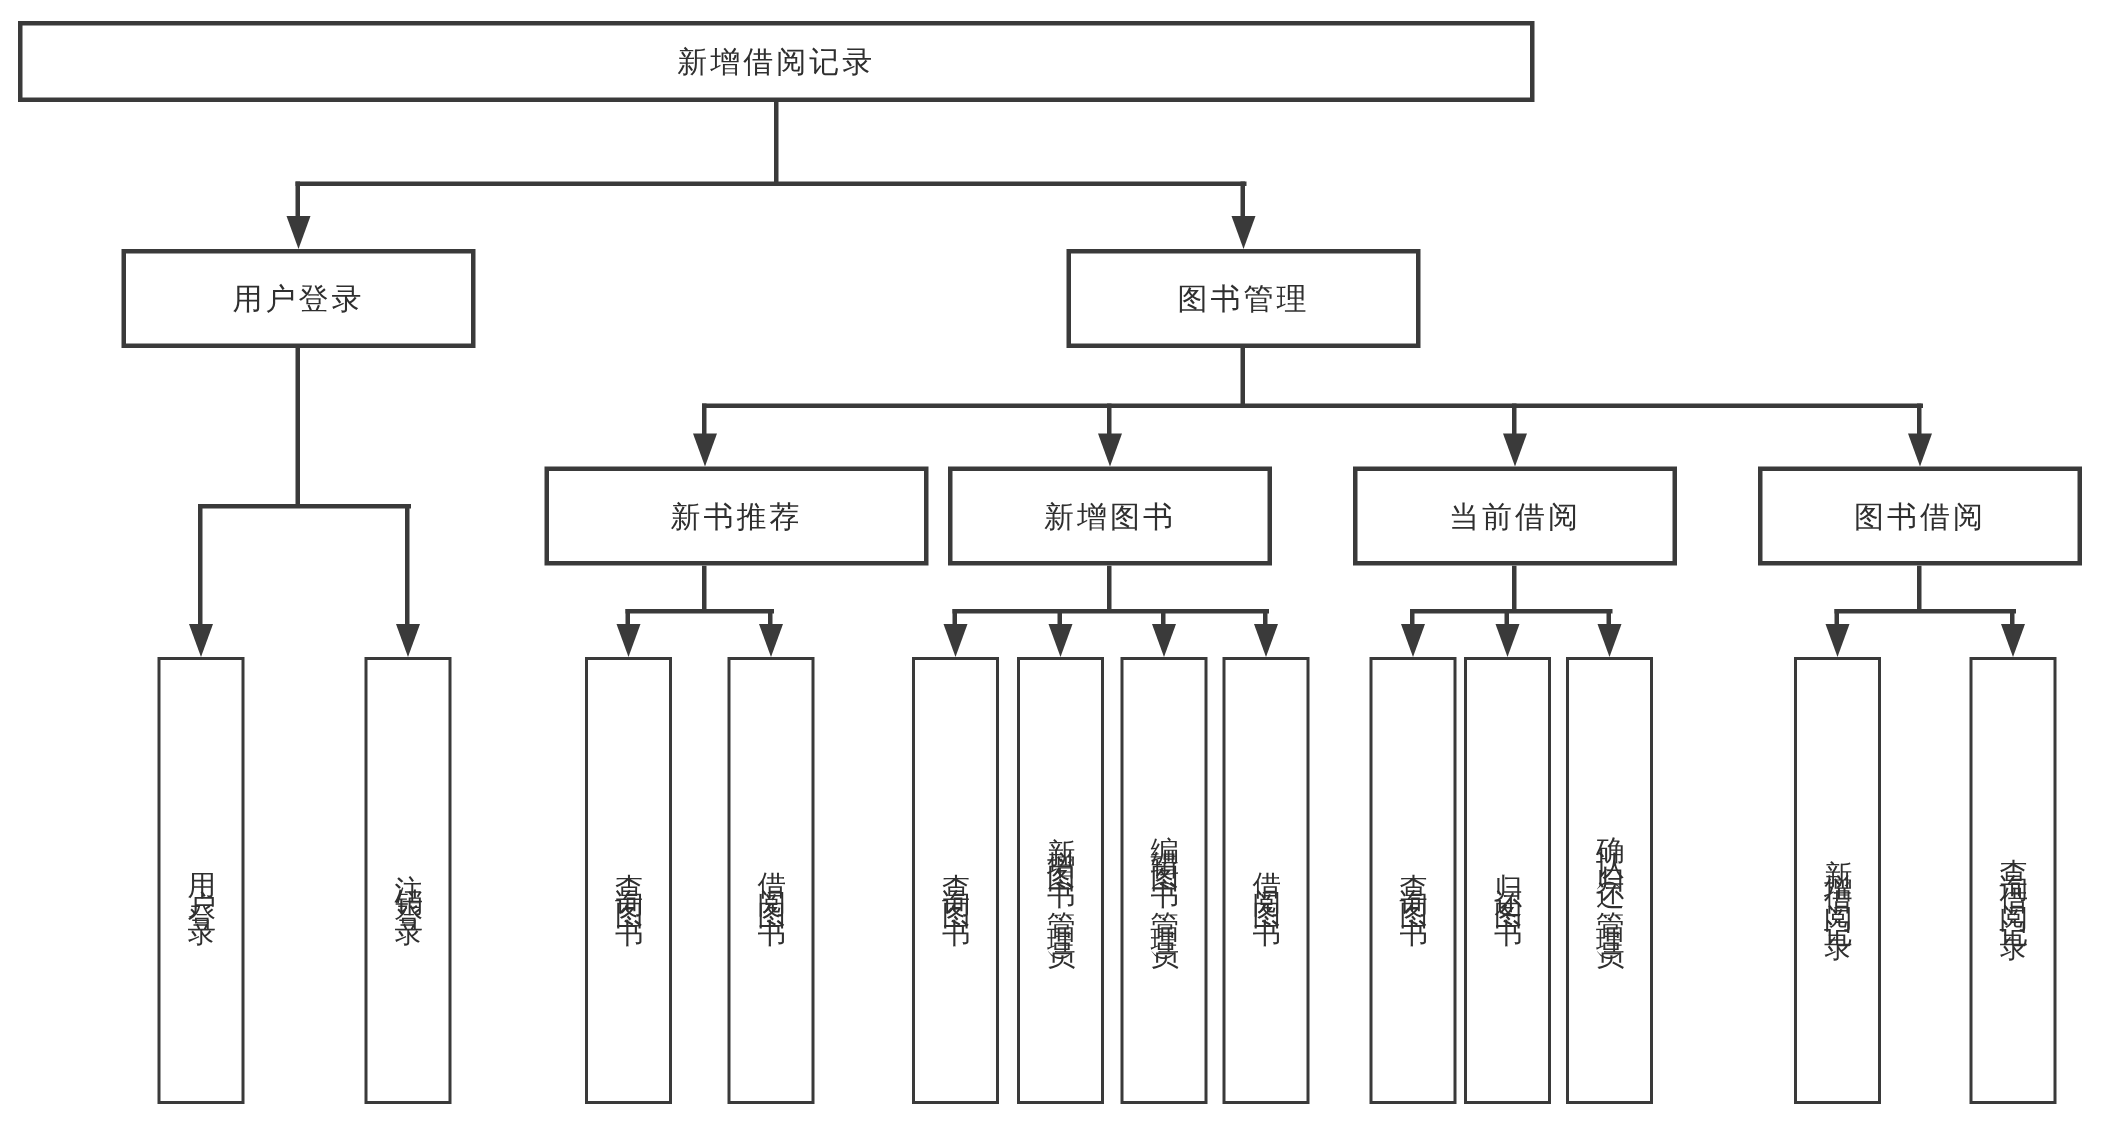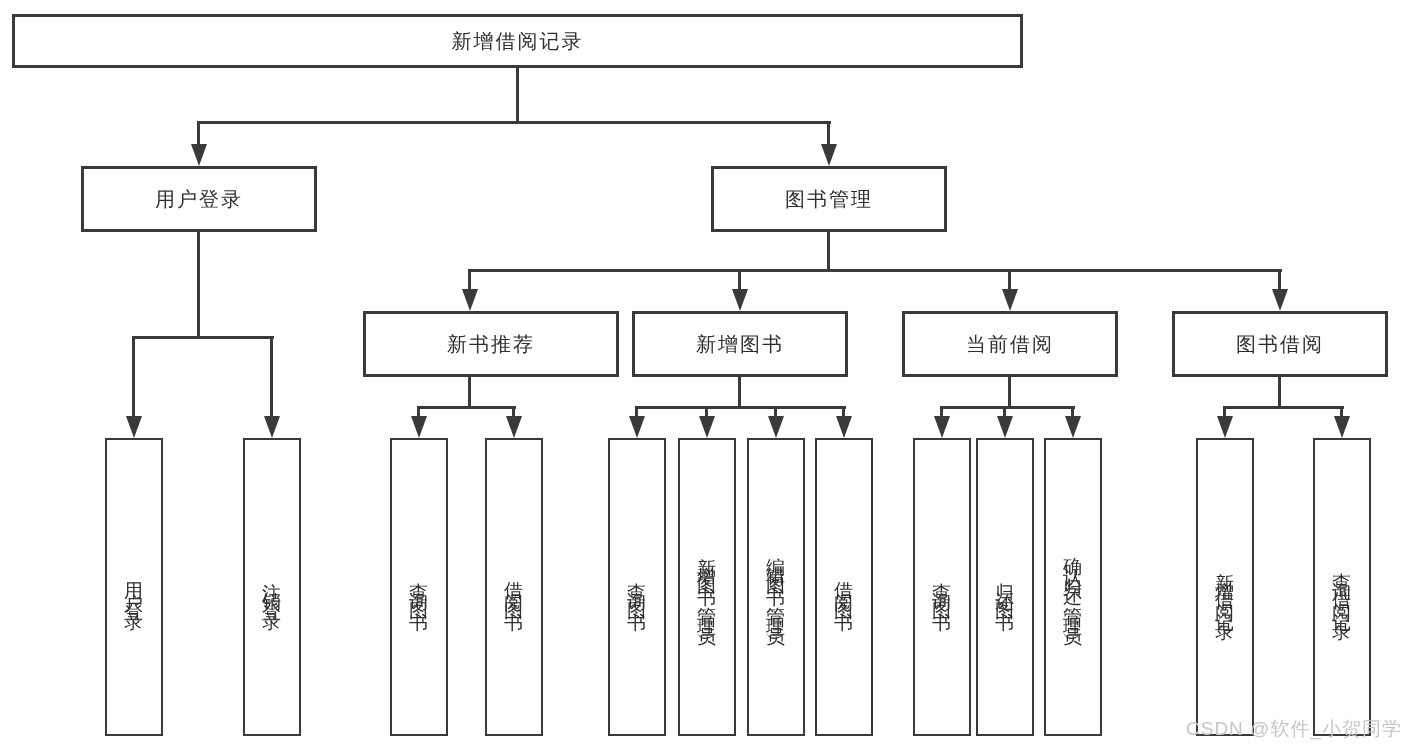--- a/index.html
+++ b/index.html
@@ -175,15 +175,14 @@
     <span>确认归还（管理员）</span>
   </div>
 
   <div class="vbox" style="left:1196px">
     <span>新增借阅记录</span>
   </div>
   <div class="vbox" style="left:1313px">
     <span>查询借阅记录</span>
   </div>
 
-  <div class="watermark">CSDN @软件_小贺同学</div>
 
 </div>
 
 </body></html>

